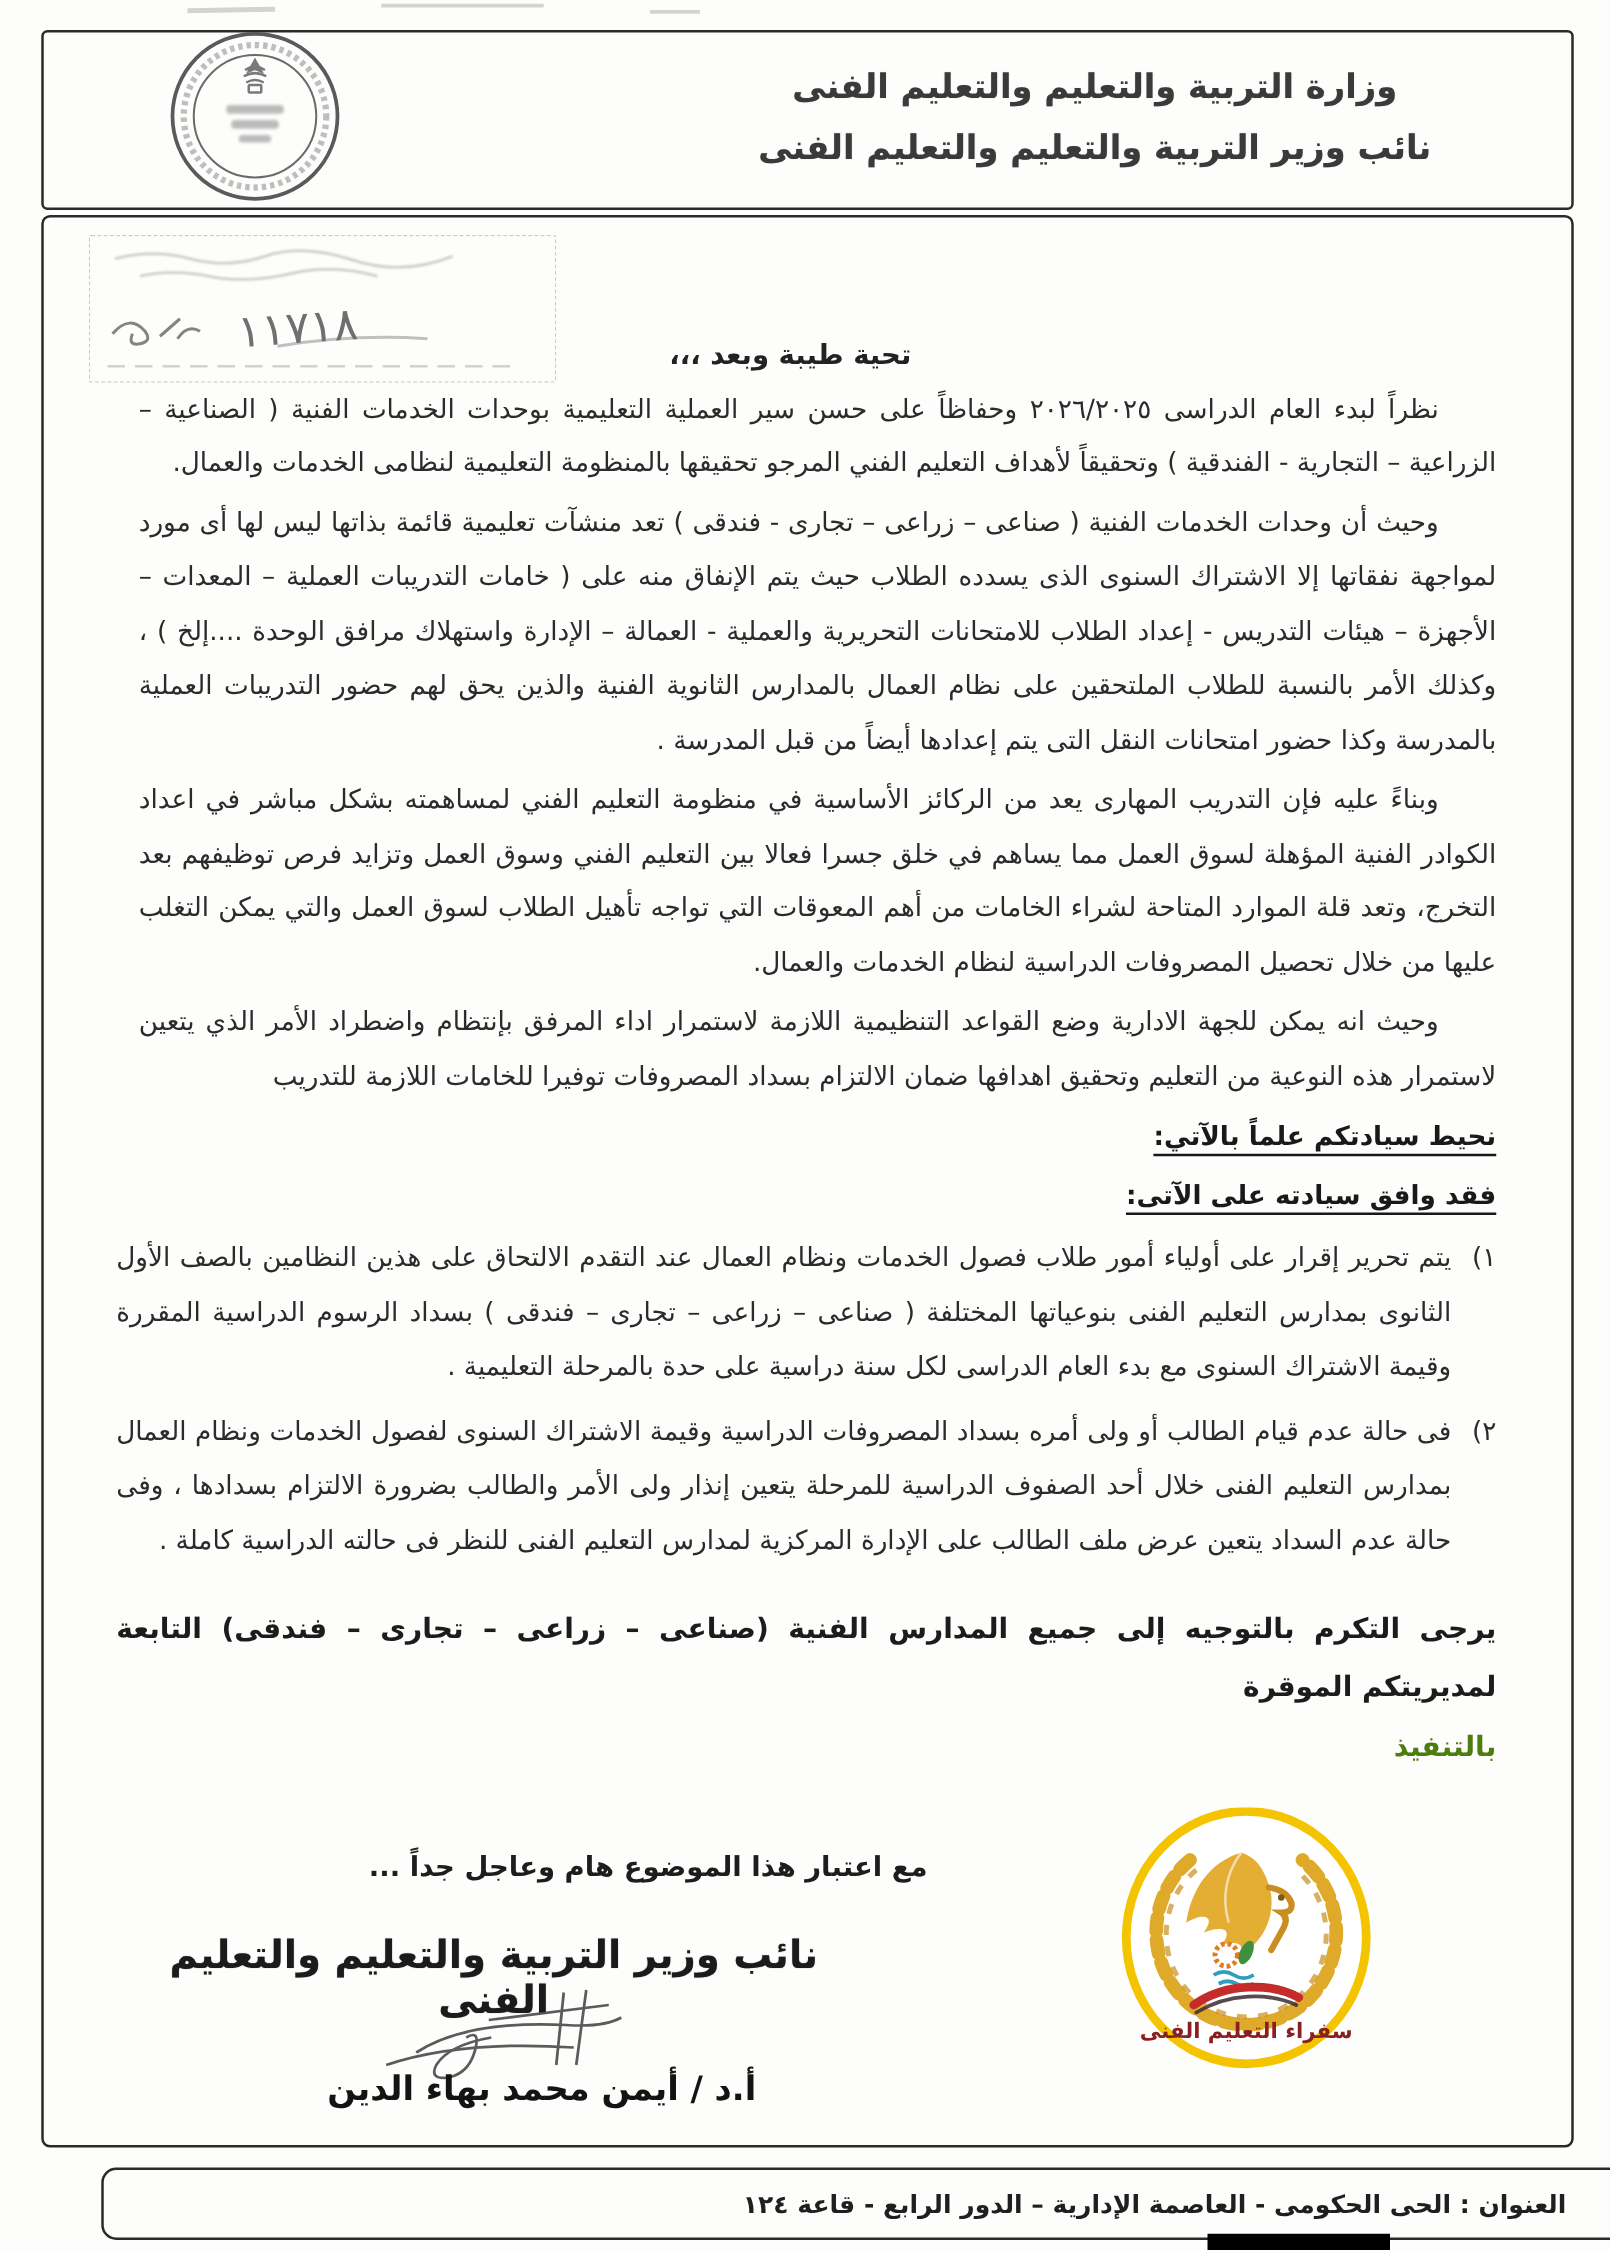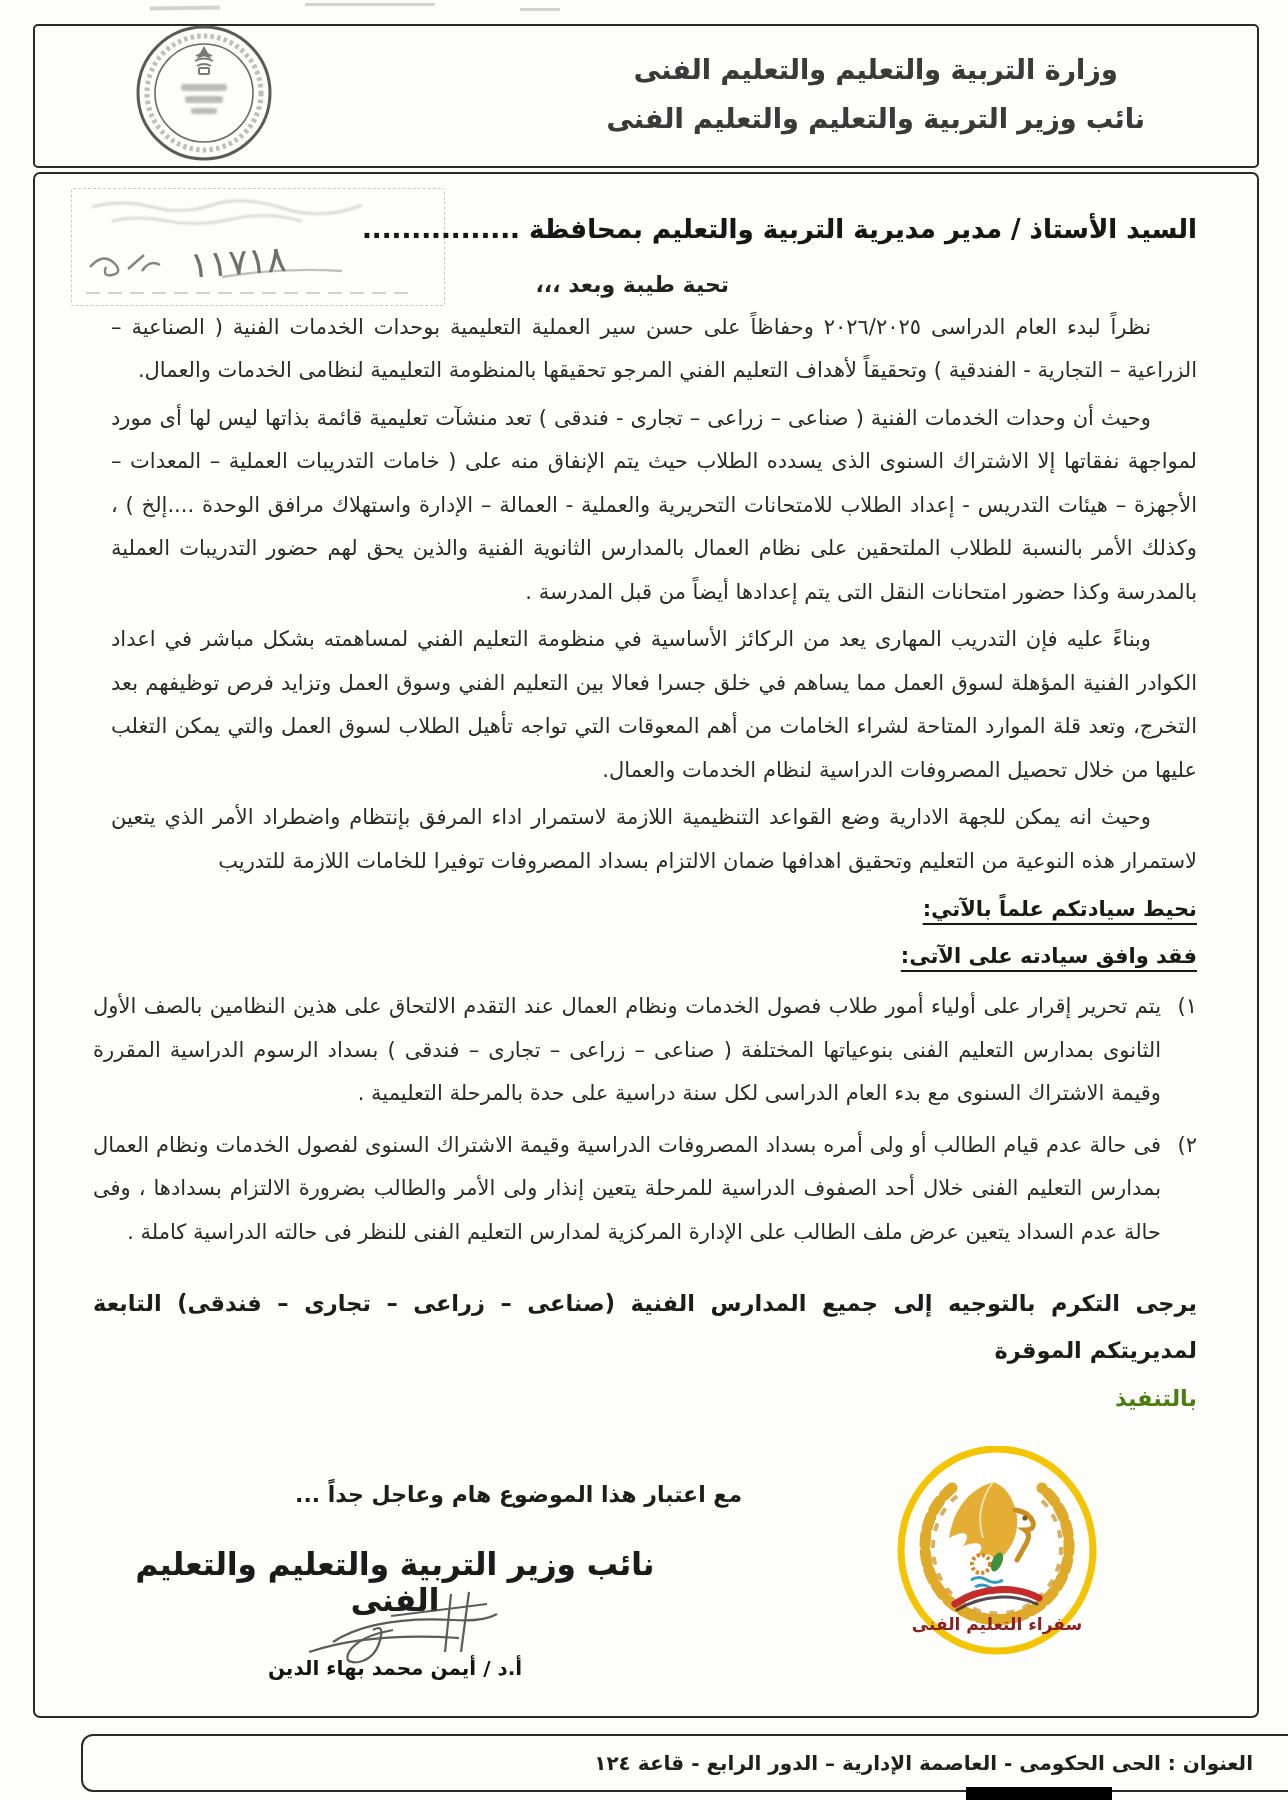--- a/index.html
+++ b/index.html
@@ -43,22 +43,22 @@
   .item .txt{flex:1;}
   .directive{font-weight:bold;font-size:22.5px;margin-top:26px;line-height:2.1;color:#1c1c1c;}
   .directive-tail{font-weight:bold;font-size:22.5px;text-align:right;color:#4d7c0f;}
 
   
   .urgency{position:absolute;top:1308px;right:515px;font-size:22px;font-weight:bold;
     white-space:nowrap;color:#1d1d1d;}
   .sig-title{position:absolute;top:1372px;left:80px;width:560px;text-align:center;
     font-size:31px;font-weight:bold;color:#1b1b1b;text-shadow:0 0 .8px rgba(20,20,20,.5);}
   .sig-script{position:absolute;top:1412px;left:238px;width:300px;height:86px;}
-  .sig-name{position:absolute;top:1482px;left:150px;width:420px;text-align:center;
-    font-size:20px;font-weight:bold;color:#131313;}
+  .sig-name{position:absolute;top:1482px;left:150px;width:420px;
+    font-size:27px;font-weight:bold;color:#131313;}
   .org-logo{position:absolute;left:862px;top:1272px;width:200px;height:212px;}
 
   
   .address{position:absolute;inset:0;display:flex;align-items:center;
     padding:0 52px 0 20px;font-size:20px;font-weight:bold;color:#1f1f1f;}
   .black-bar{position:absolute;left:966px;top:1787px;width:146px;height:13px;background:#000;}
 
   
   .speck{position:absolute;background:#d3d3d1;}
   .s1{left:150px;top:6px;width:70px;height:4px;transform:rotate(-1deg);}
@@ -112,21 +112,20 @@
           <path d="M56 80 l16 -14 M70 82 q8 -12 18 -6"></path>
           <path d="M150 88 q60 -10 120 -6" opacity="0.5"></path>
         </g>
         <text x="215" y="82" font-size="36" fill="#6f6f6f" transform="rotate(-4 215 82)">١١٧١٨</text>
         <g stroke="#b5b5b5" fill="none" stroke-width="2" opacity="0.6">
           <path d="M14 104 h330" stroke-dasharray="14 8"></path>
         </g>
       </svg>
     </div>
 
-    <div class="addressee">السيد الأستاذ / مدير مديرية التربية والتعليم بمحافظة ................</div>
     <div class="greeting">تحية طيبة وبعد ،،،</div>
 
     <div class="body-flow">
       <p class="para">نظراً لبدء العام الدراسى ٢٠٢٦/٢٠٢٥ وحفاظاً على حسن سير العملية التعليمية بوحدات الخدمات الفنية ( الصناعية – الزراعية – التجارية - الفندقية ) وتحقيقاً لأهداف التعليم الفني المرجو تحقيقها بالمنظومة التعليمية لنظامى الخدمات والعمال.</p>
       <p class="para">وحيث أن وحدات الخدمات الفنية ( صناعى – زراعى – تجارى - فندقى ) تعد منشآت تعليمية قائمة بذاتها ليس لها أى مورد لمواجهة نفقاتها إلا الاشتراك السنوى الذى يسدده الطلاب حيث يتم الإنفاق منه على ( خامات التدريبات العملية – المعدات – الأجهزة – هيئات التدريس - إعداد الطلاب للامتحانات التحريرية والعملية - العمالة – الإدارة واستهلاك مرافق الوحدة ....إلخ ) ، وكذلك الأمر بالنسبة للطلاب الملتحقين على نظام العمال بالمدارس الثانوية الفنية والذين يحق لهم حضور التدريبات العملية بالمدرسة وكذا حضور امتحانات النقل التى يتم إعدادها أيضاً من قبل المدرسة .</p>
       <p class="para">وبناءً عليه فإن التدريب المهارى يعد من الركائز الأساسية في منظومة التعليم الفني لمساهمته بشكل مباشر في اعداد الكوادر الفنية المؤهلة لسوق العمل مما يساهم في خلق جسرا فعالا بين التعليم الفني وسوق العمل وتزايد فرص توظيفهم بعد التخرج، وتعد قلة الموارد المتاحة لشراء الخامات من أهم المعوقات التي تواجه تأهيل الطلاب لسوق العمل والتي يمكن التغلب عليها من خلال تحصيل المصروفات الدراسية لنظام الخدمات والعمال.</p>
       <p class="para">وحيث انه يمكن للجهة الادارية وضع القواعد التنظيمية اللازمة لاستمرار اداء المرفق بإنتظام واضطراد الأمر الذي يتعين لاستمرار هذه النوعية من التعليم وتحقيق اهدافها ضمان الالتزام بسداد المصروفات توفيرا للخامات اللازمة للتدريب</p>
 
       <div class="u u-line">نحيط سيادتكم علماً بالآتي:</div>
       <div class="u u-line">فقد وافق سيادته على الآتى:</div>

